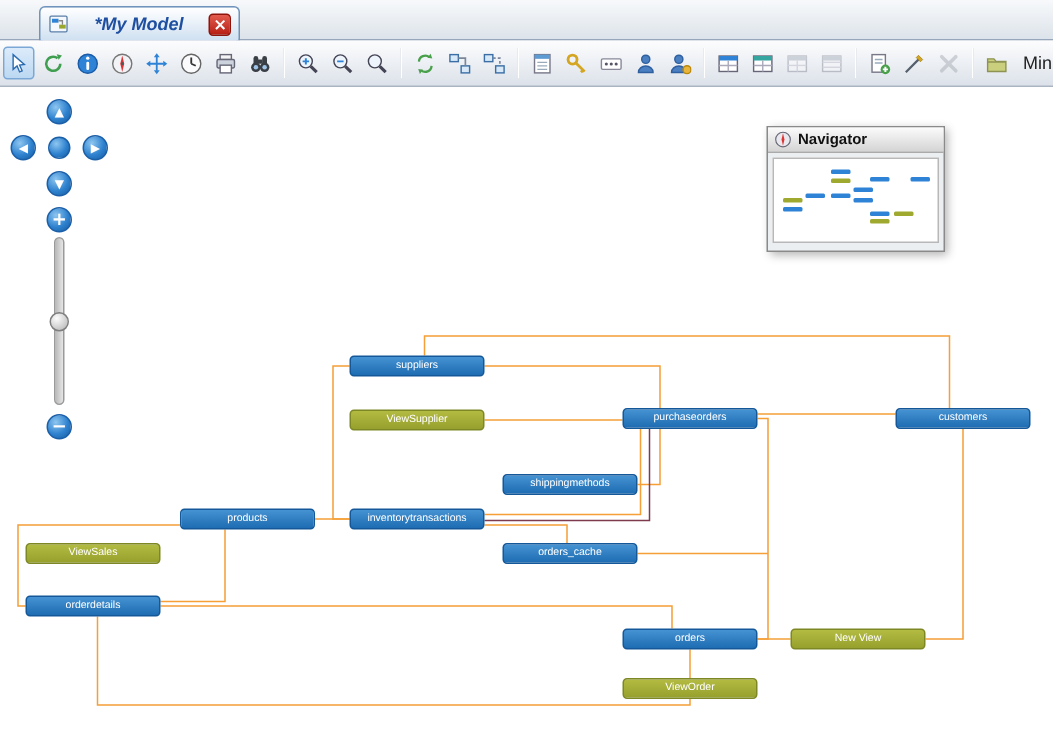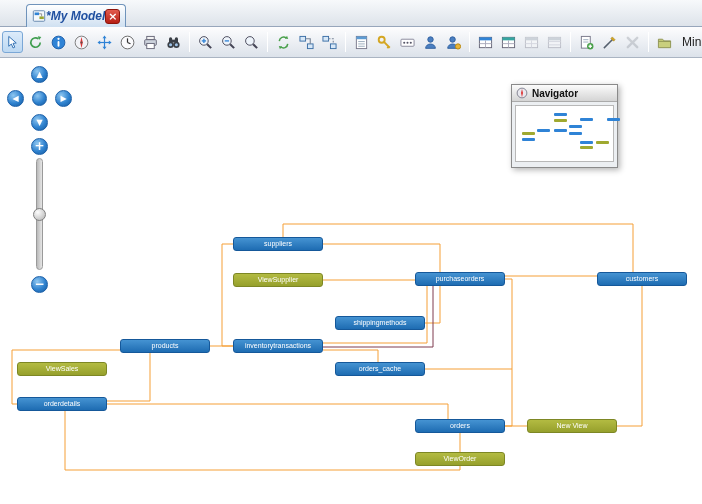--- a/index.html
+++ b/index.html
@@ -1,20 +1,20 @@
 <!DOCTYPE html>
 <html><head>
 <meta charset="utf-8">
 <style>
   *{box-sizing:border-box;margin:0;padding:0}
   html,body{width:702px;height:504px;overflow:hidden}
   body{font-family:"Liberation Sans",sans-serif;background:#e4e8ee}
   
   .tabbar{height:27px;background:linear-gradient(#f7f9fb,#dde3ea);border-bottom:1px solid #97a6bb;display:flex;align-items:flex-end;padding-left:26px}
-  .tab{display:flex;align-items:center;gap:0;height:23px;padding:0 5px;background:linear-gradient(#ffffff,#cfe0f1);border:1px solid #6f93bb;border-bottom:none;border-radius:4px 4px 0 0;position:relative;top:1px;cursor:pointer}
+  .tab{display:flex;align-items:center;gap:17px;height:23px;padding:0 5px;background:linear-gradient(#ffffff,#cfe0f1);border:1px solid #6f93bb;border-bottom:none;border-radius:4px 4px 0 0;position:relative;top:1px;cursor:pointer}
   .tab-title{font-size:12px;font-weight:bold;font-style:italic;color:#1f4fa0}
   .tab-close{width:15px;height:15px;background:linear-gradient(#e25b4e,#b71f14);border:1px solid #8e150c;border-radius:3px;color:#fff;font-size:11px;font-weight:bold;line-height:13px;text-align:center;cursor:pointer;font-family:"DejaVu Sans",sans-serif}
   
   .toolbar{height:31px;background:linear-gradient(#fdfdfe,#dce2ea);border-bottom:1px solid #aab4c2;display:flex;align-items:center;padding:0 2px}
   .tgroups{display:flex;align-items:center;gap:2px}
   .tbtn{width:21px;height:22px;border:1px solid transparent;border-radius:3px;display:flex;align-items:center;justify-content:center;background:transparent;cursor:pointer;padding:0}
   .tbtn.active{background:linear-gradient(#dcebfa,#bcd8f2);border-color:#7aa7d6}
   .tbtn.disabled{opacity:.35;cursor:default}
   .tbtn span{display:flex}
   .tsep{width:1px;height:20px;background:#aeb6c2;border-right:1px solid #fff;margin:0 3px}
@@ -368,21 +368,21 @@
     <div class="orb" style="left:31px;top:8px">▲</div>
     <div class="orb" style="left:7px;top:32px">◀</div>
     <div class="orb ball" style="left:32px;top:33px"></div>
     <div class="orb" style="left:55px;top:32px">▶</div>
     <div class="orb" style="left:31px;top:56px">▼</div>
     <div class="orb zoom" style="left:31px;top:80px">+</div>
     <div class="slider-track" style="left:36px;top:100px;height:112px"></div>
     <div class="slider-thumb" style="left:33px;top:150px"></div>
     <div class="orb zoom" style="left:31px;top:218px">−</div>
 
-    <div class="navigator" style="left:511px;top:26px;width:107px;height:84px">
+    <div class="navigator" style="left:511px;top:26px;width:119px;height:84px">
       <div class="nav-header">
         <span style="display:flex">
           <svg viewBox="0 0 16 16" width="12" height="12">
               <circle cx="8" cy="8" r="6.5" fill="#e8e8ee" stroke="#667"></circle>
               <polygon points="8,2.5 9.3,8 8,13.5 6.7,8" fill="#d33"></polygon>
             </svg>
         </span>
         <span>Navigator</span>
       </div>
       <div class="nav-body" id="minimap">

